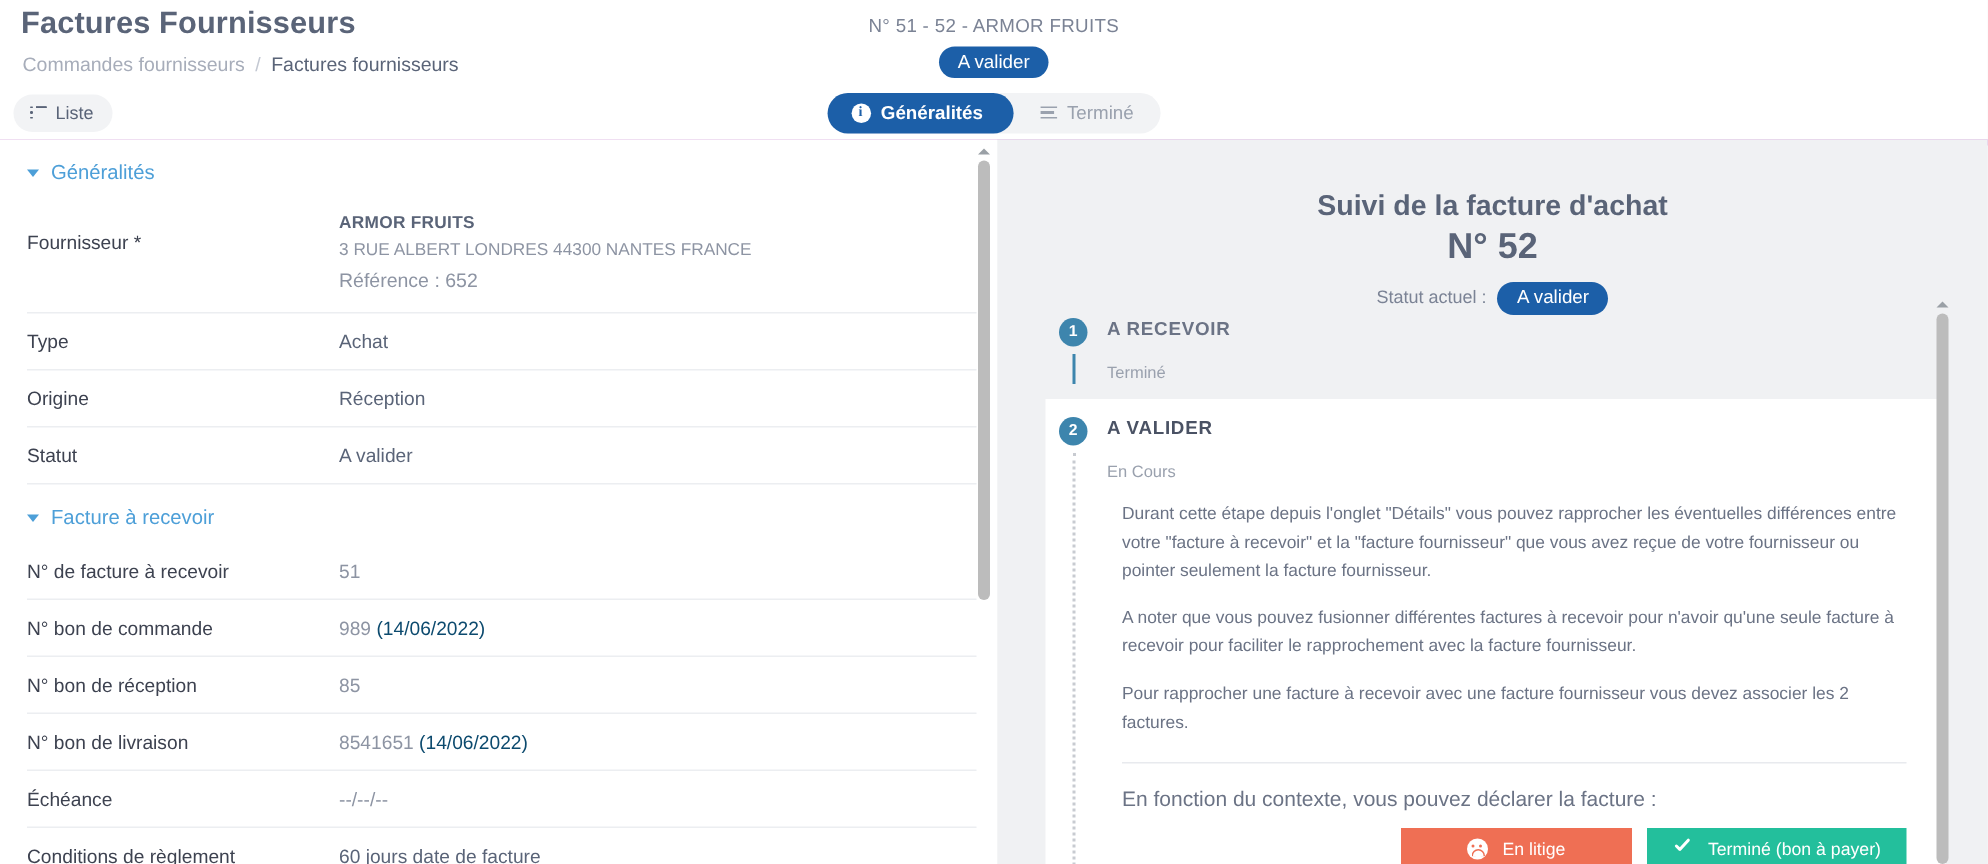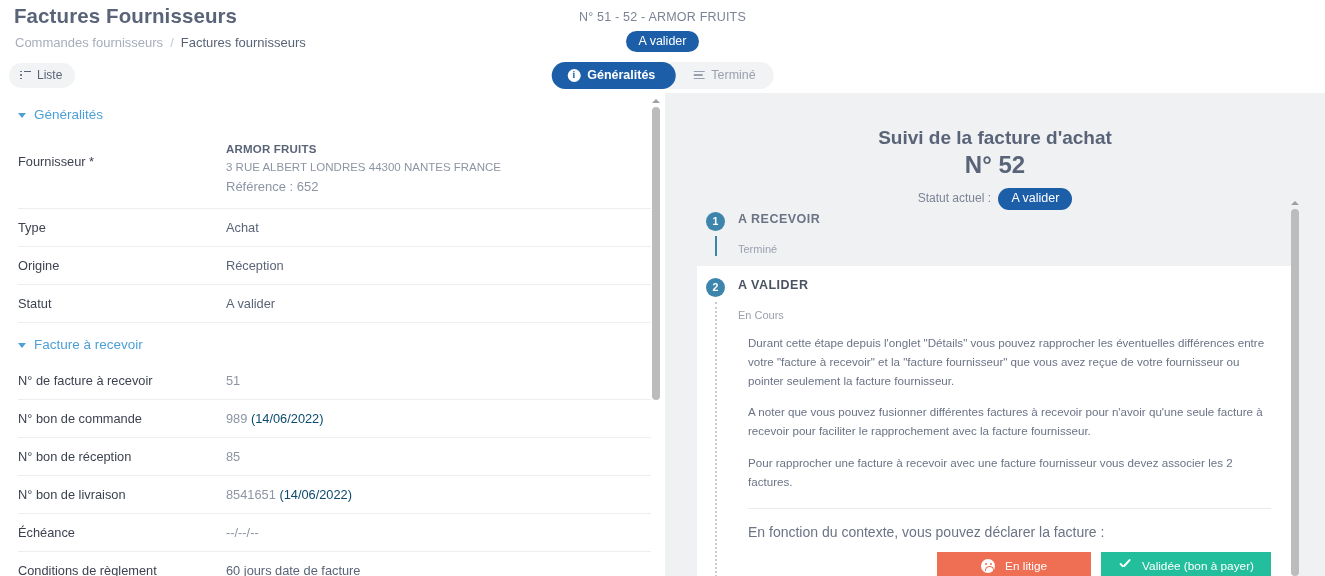--- a/index.html
+++ b/index.html
@@ -556,21 +556,21 @@
                 <div class="btn btn-litige">
                   <span class="ico-frown">
                     <i></i>
                       <u></u>
                       <b></b>
                   </span>
                   <span>En litige</span>
                 </div>
                 <div class="btn btn-valid">
                   <span class="ico-check"></span>
-                  <span>Validée (bon à payer)</span>
+                  <span>Terminé (bon à payer)</span>
                 </div>
               </div>
             </div>
           </div>
         </div>
 
       </div>
 
       <div class="scroll-arrow" style="left:626px; top:108px;"></div>
       <div class="scrollbar" style="left:626px; top:116px; height:367px;"></div>

